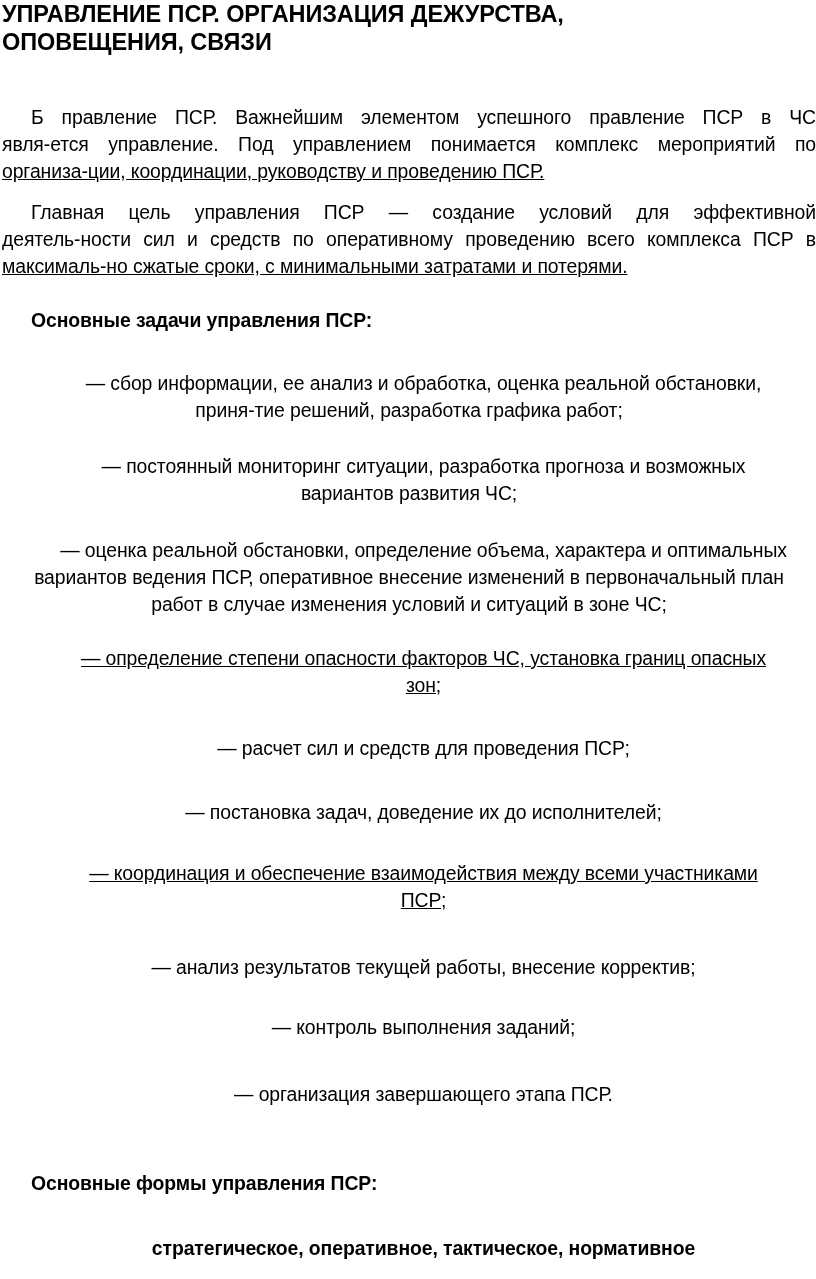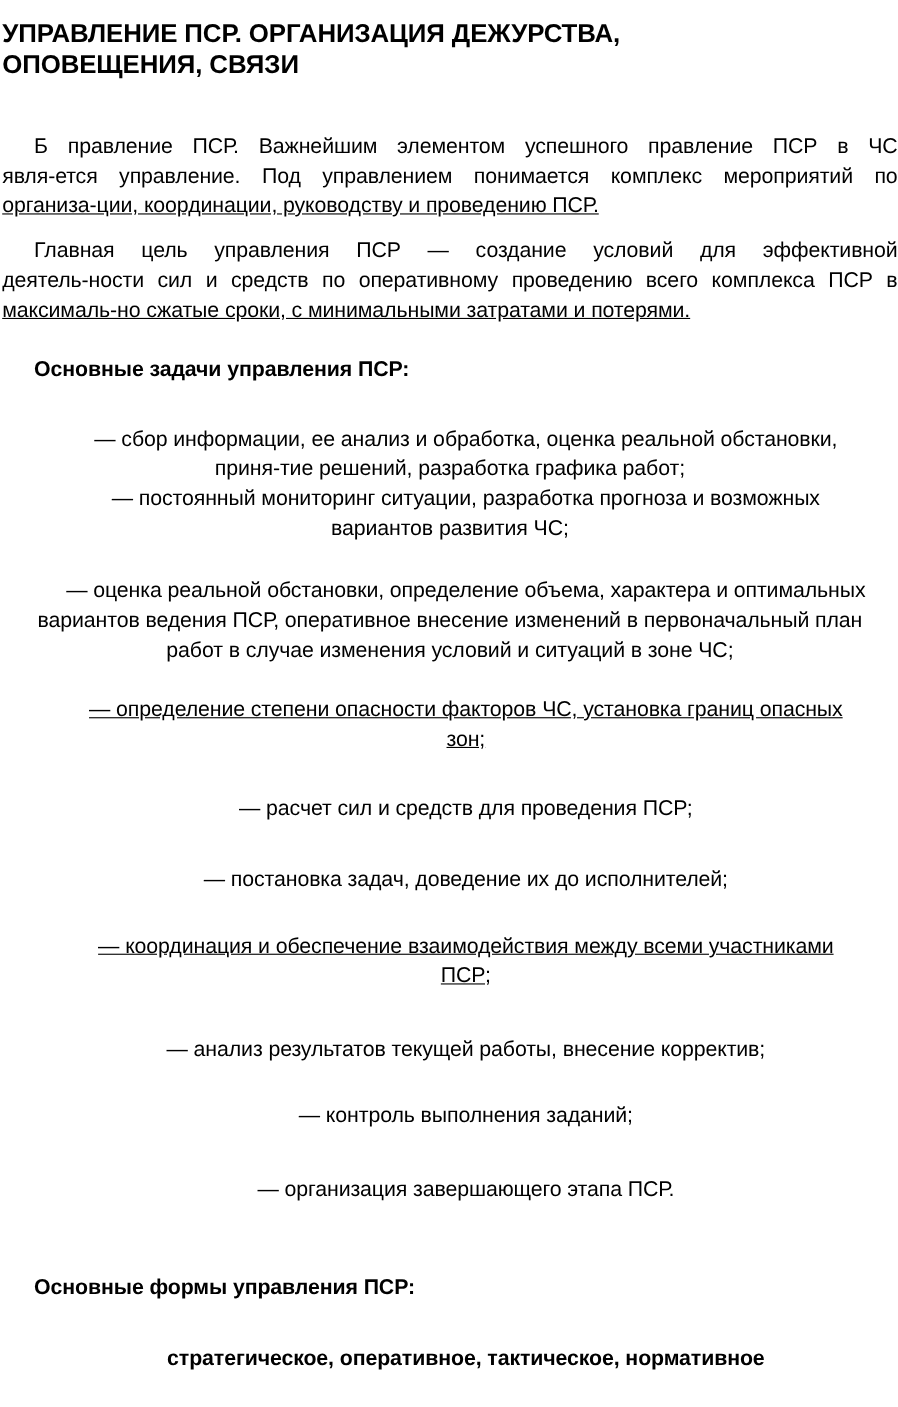--- a/index.html
+++ b/index.html
@@ -7,21 +7,21 @@
     position: relative;
     width: 816px;
     height: 1279px;
     box-sizing: border-box;
     background: #ffffff;
     color: #000000;
     font-family: "Liberation Sans", "DejaVu Sans", sans-serif;
     font-size: 19.4px;
     line-height: 27px;
     letter-spacing: -0.1px;
-    padding: 16px 0 0 2px;
+    padding: 0 0 0 2px;
     overflow: hidden;
   }
   .page p, .page h1 { margin: 0; padding: 0; }
 
   .doc-title {
     margin-left: 31px;
     margin-top: 2px;
     font-size: 23.5px;
     line-height: 28px;
     font-weight: bold;
@@ -77,21 +77,21 @@
   <p class="para" style="margin-top:14px">
     <span class="jline ind" style="display:block"><b>Главная цель управления ПСР — </b><span>создание условий для эффективной</span></span>
     <span class="jline" style="display:block"><span>деятель-ности сил и средств по оперативному проведению всего комплекса ПСР в</span></span>
     <span class="lline" style="display:block"><span>максималь-но сжатые сроки, с минимальными затратами и потерями.</span></span>
   </p>
 
   <p class="heading" style="margin-top:27px">Основные задачи управления ПСР:</p>
 
   <p class="item" style="margin-top:36px">— сбор информации, ее анализ и обработка, оценка реальной обстановки,
 приня-тие решений, разработка графика работ;</p>
-  <p class="item" style="">— постоянный мониторинг ситуации, разработка прогноза и возможных
+  <p class="item" style="margin-top:29px">— постоянный мониторинг ситуации, разработка прогноза и возможных
 вариантов развития ЧС;</p>
   <p class="item" style="margin-top:30px">— оценка реальной обстановки, определение объема, характера и оптимальных
 вариантов ведения ПСР, оперативное внесение изменений в первоначальный план
 работ в случае изменения условий и ситуаций в зоне ЧС;</p>
   <p class="item hang" style="margin-top:27px">— определение степени опасности факторов ЧС, установка границ опасных
 зон;</p>
   <p class="item" style="margin-top:36px">— расчет сил и средств для проведения ПСР;</p>
   <p class="item" style="margin-top:37px">— постановка задач, доведение их до исполнителей;</p>
   <p class="item hang" style="margin-top:34px">— координация и обеспечение взаимодействия между всеми участниками
 ПСР;</p>

